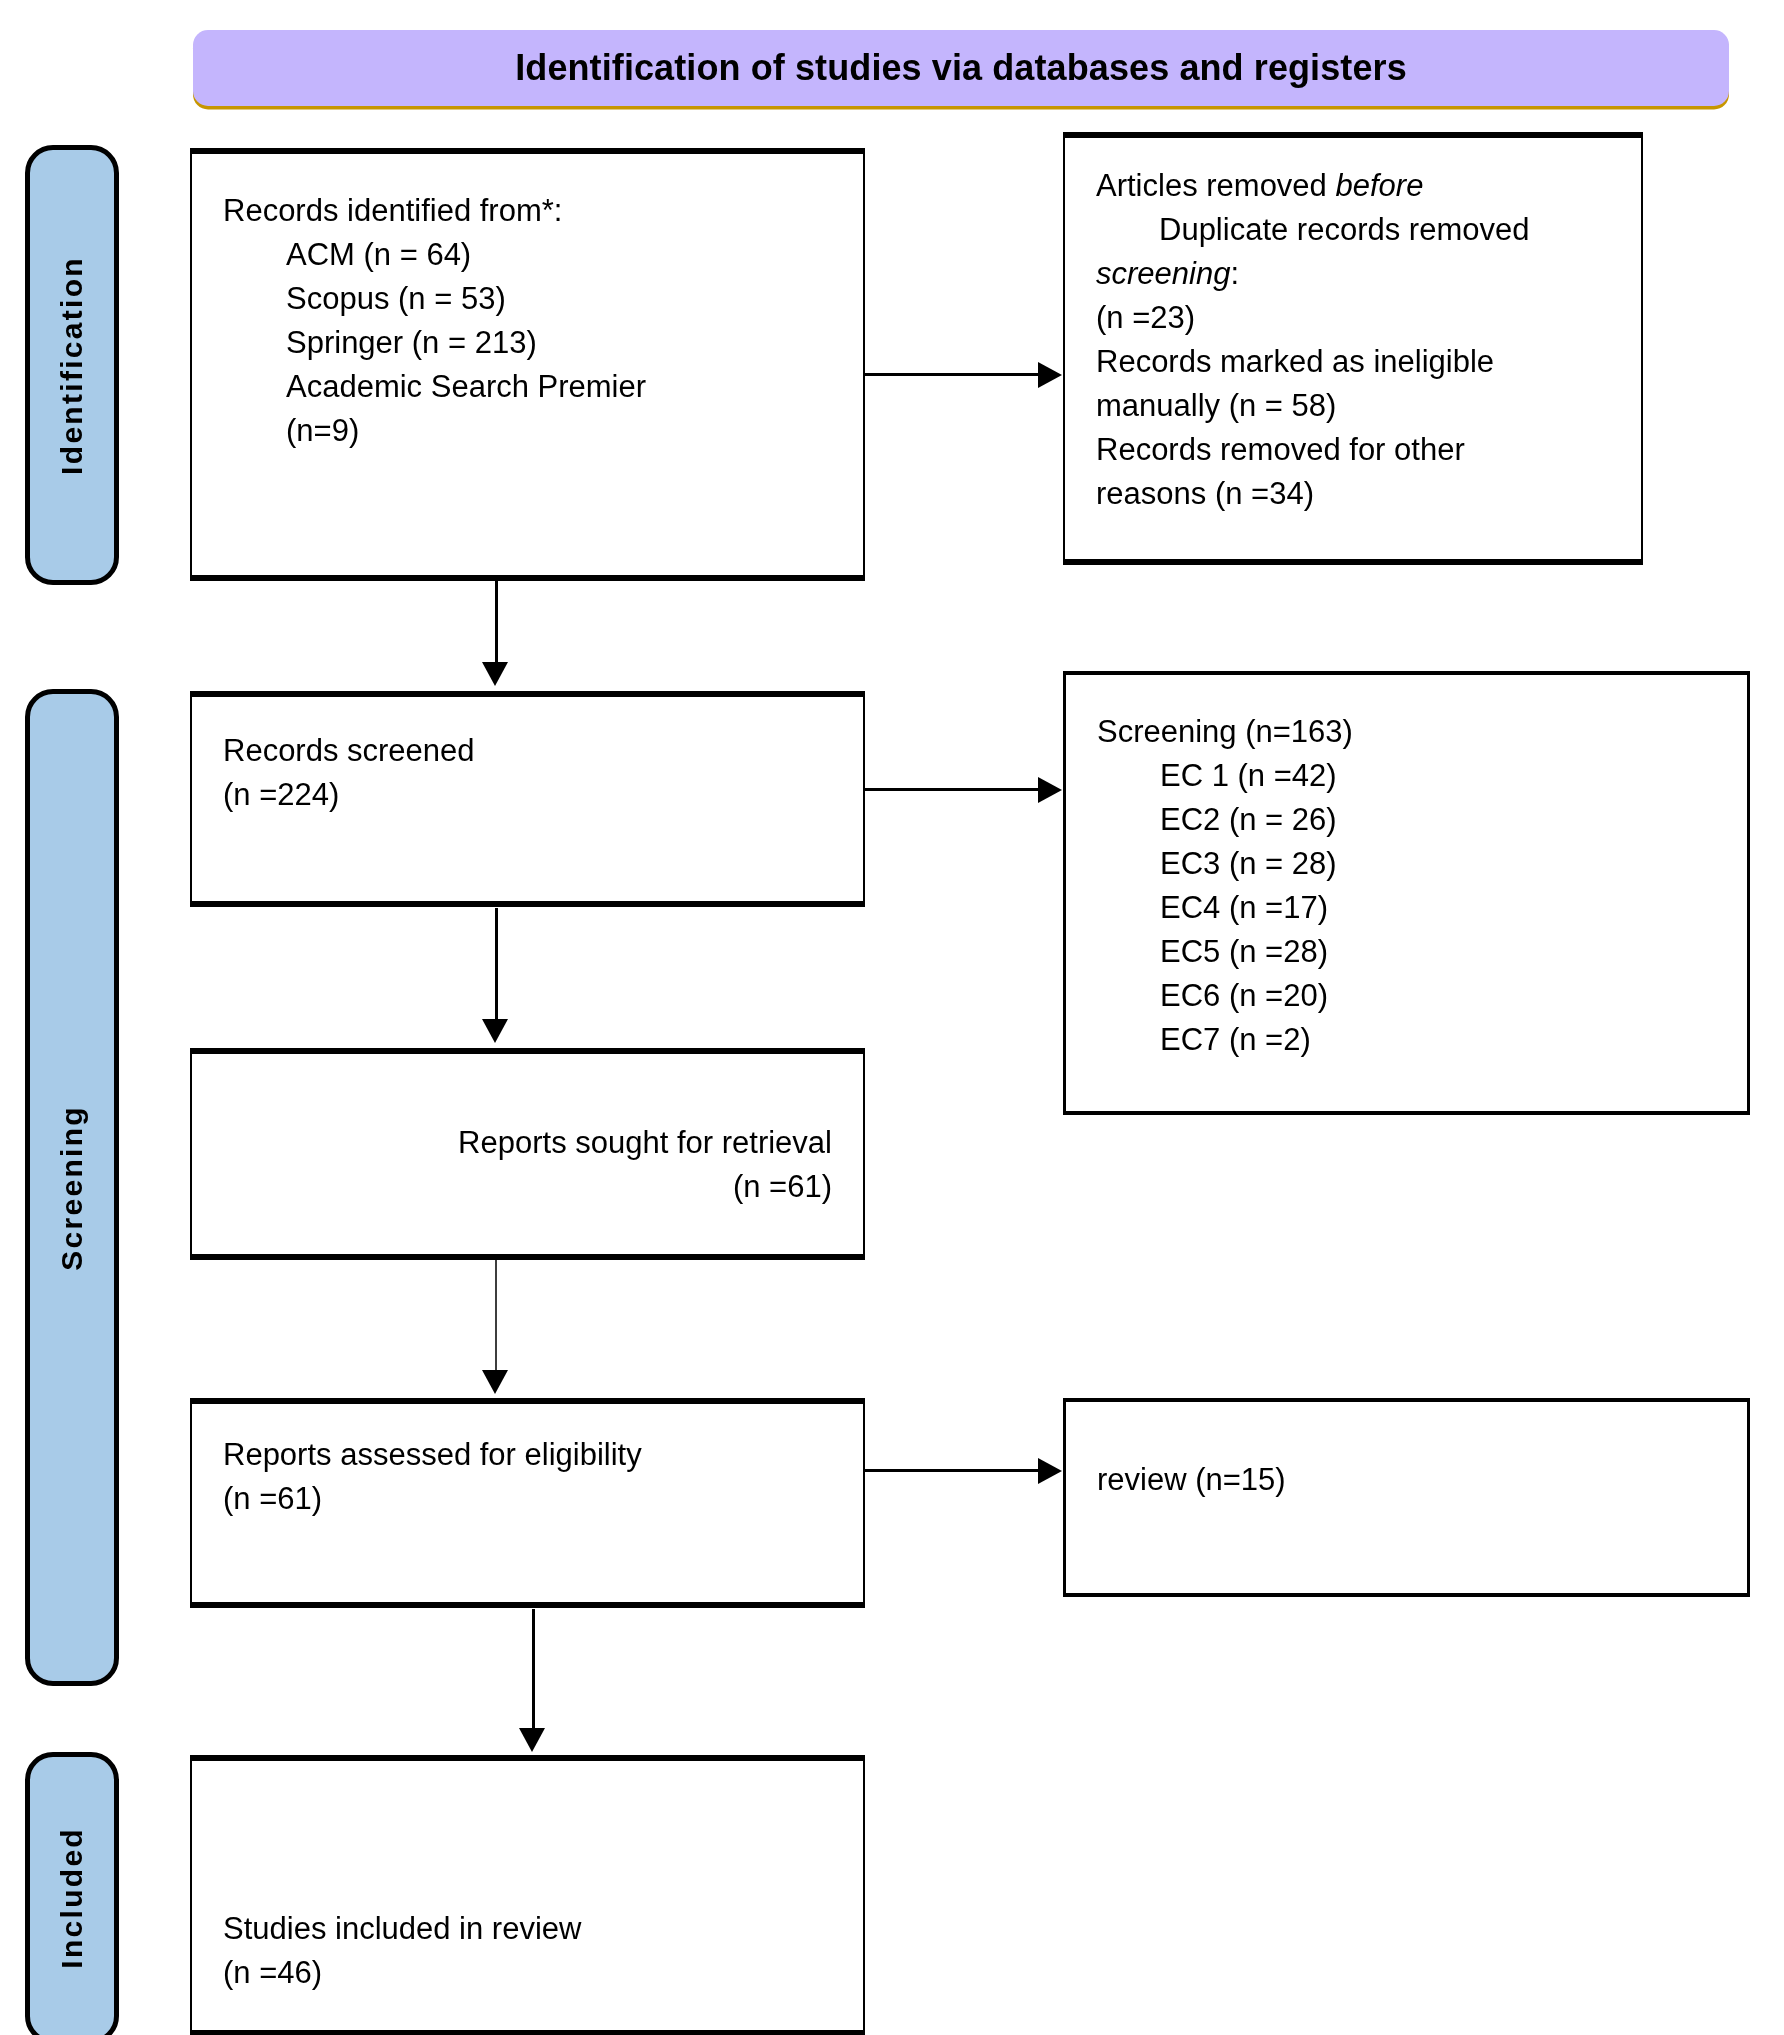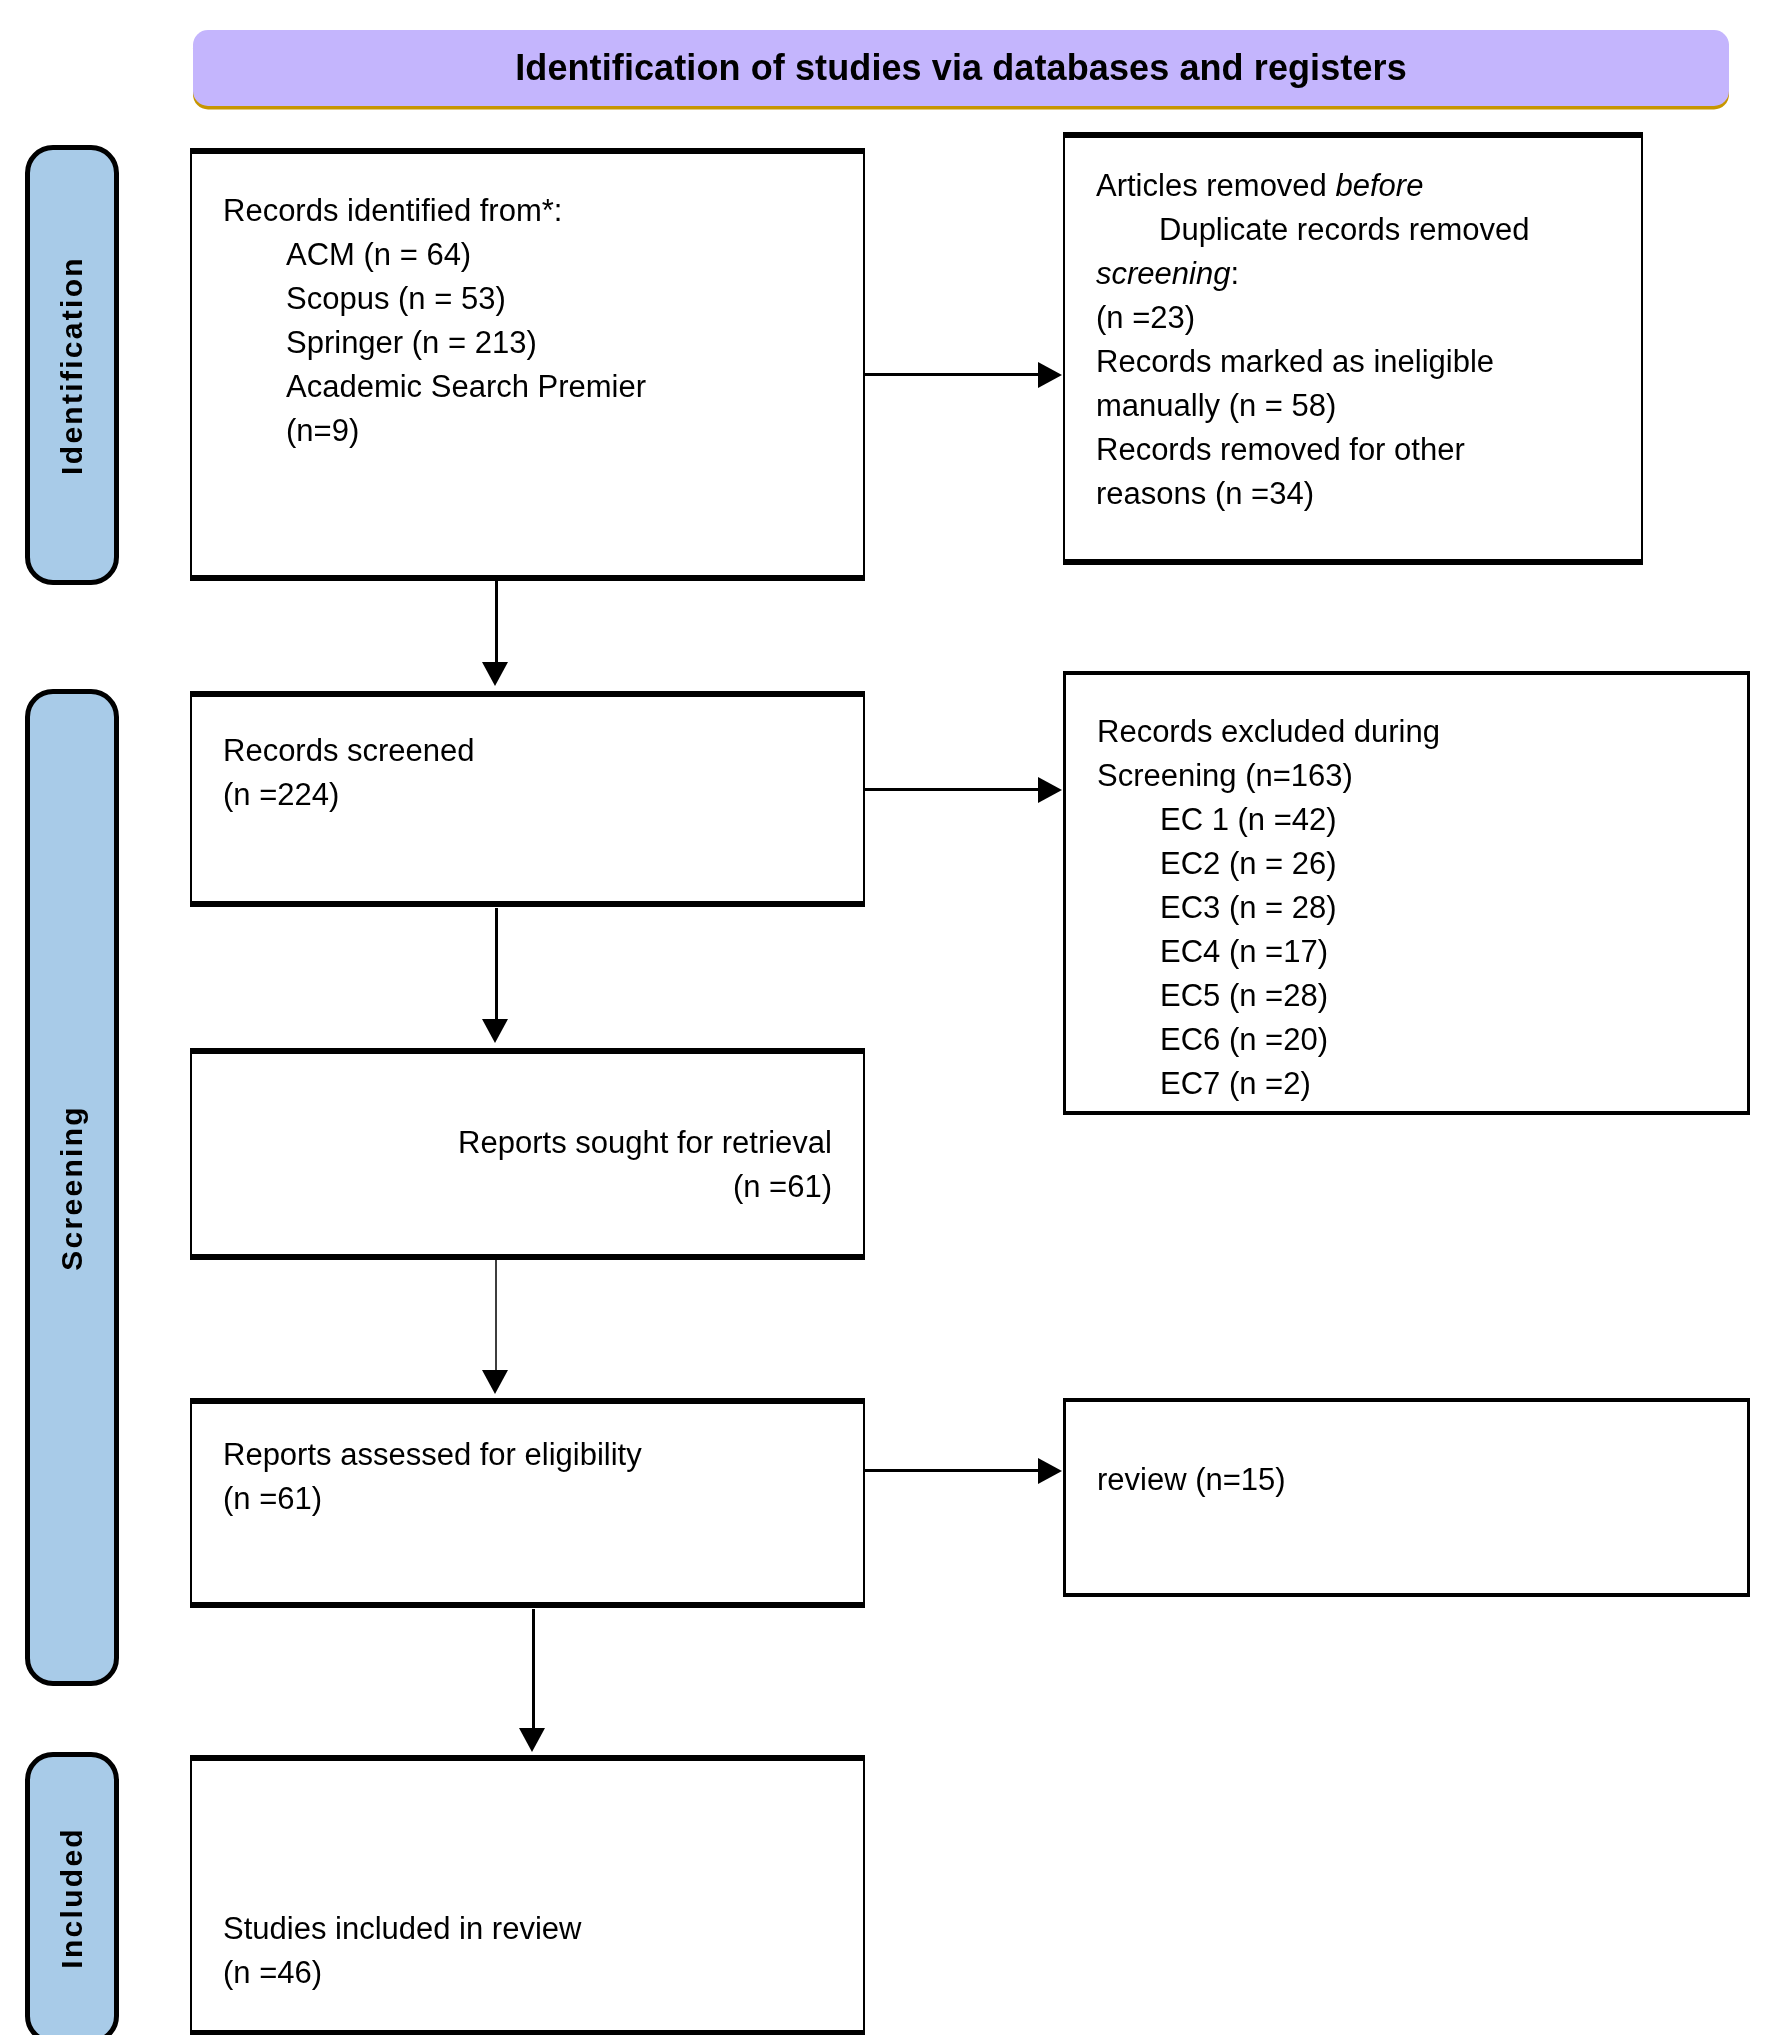--- a/index.html
+++ b/index.html
@@ -213,21 +213,20 @@
 
   <div class="box" id="box-screened">
     <div class="box-body">
       <div class="line">Records screened</div>
       <div class="line">(n =224)</div>
     </div>
   </div>
 
   <div class="box thin" id="box-excluded-scr">
     <div class="box-body">
-      <div class="line">Records excluded during</div>
       <div class="line">Screening (n=163)</div>
       <div class="line indent">EC 1 (n =42)</div>
       <div class="line indent">EC2 (n = 26)</div>
       <div class="line indent">EC3 (n = 28)</div>
       <div class="line indent">EC4 (n =17)</div>
       <div class="line indent">EC5 (n =28)</div>
       <div class="line indent">EC6 (n =20)</div>
       <div class="line indent">EC7 (n =2)</div>
     </div>
   </div>

